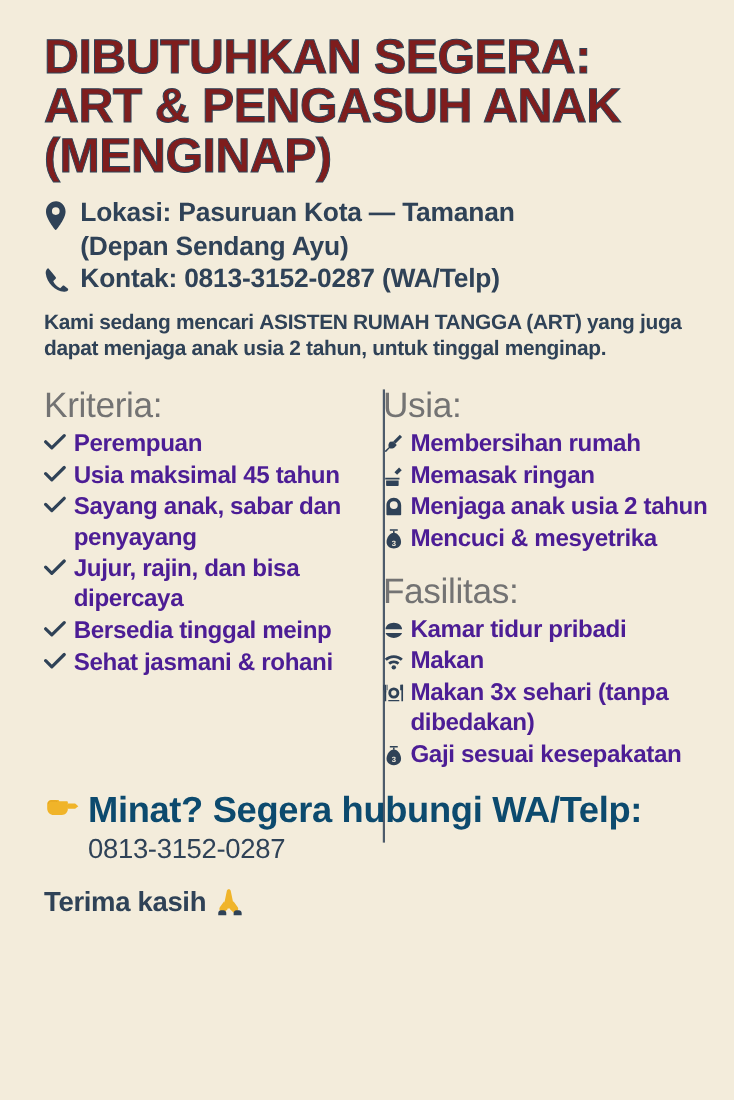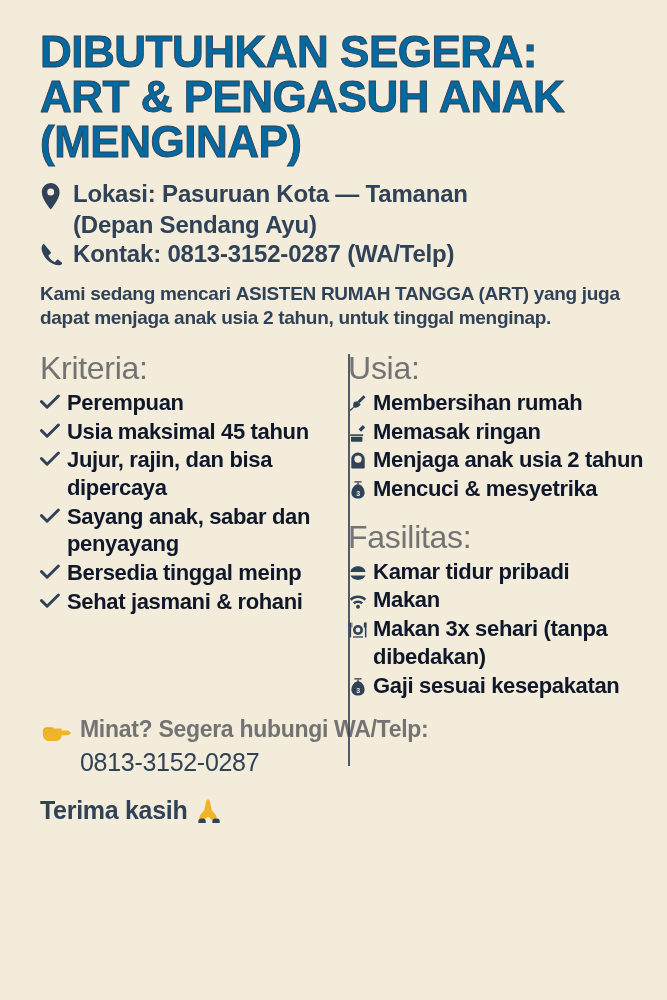--- a/index.html
+++ b/index.html
@@ -22,21 +22,21 @@
     box-sizing: border-box;
     padding: 30px 22px 10px 40px;
   }
 
   
   .title {
     font-size: 44px;
     font-weight: 700;
     line-height: 1.02;
     letter-spacing: -0.5px;
-    color: #0369a1;
+    color: #7f1d1d;
     margin: 0 0 6px 0;
     text-transform: uppercase;
     -webkit-text-stroke: 0.9px #2f4257;
   }
   .title .tline { display: block; white-space: nowrap; }
 
   
   .contact {
     margin-top: 14px;
     margin-bottom: 4px;
@@ -106,43 +106,43 @@
   .sec-head.second { margin-top: 16px; }
 
   ul.lst { list-style: none; margin: 0; padding: 0; }
   ul.lst li {
     display: flex;
     align-items: flex-start;
     font-size: 22px;
     font-weight: 600;
     line-height: 1.26;
     letter-spacing: -0.35px;
-    color: #0f172a;
+    color: #4c1d95;
     margin-bottom: 1px;
   }
   ul.lst li .bico {
     flex: 0 0 27px;
     display: flex;
     align-items: center;
     justify-content: flex-start;
     padding-top: 5px;
   }
   ul.lst li .btxt { flex: 1 1 auto; }
   ul.lst.tight li .bico { flex: 0 0 25px; }
 
   
   .footer { margin-top: 16px; }
   .foot-main {
     display: flex;
     align-items: flex-start;
-    font-size: 23px;
+    font-size: 33px;
     font-weight: 800;
     letter-spacing: -0.3px;
     line-height: 1.2;
-    color: #737373;
+    color: #0c4a6e;
   }
   .foot-main .fico {
     flex: 0 0 40px;
     padding-top: 4px;
   }
   .foot-phone {
     padding-left: 40px;
     font-size: 25px;
     font-weight: 400;
     letter-spacing: -0.3px;
@@ -219,29 +219,29 @@
               </svg>
           </span>
           <span class="btxt">Usia maksimal 45 tahun</span>
         </li>
         <li>
           <span class="bico">
             <svg width="20" height="16" viewBox="0 0 20 16">
                 <path d="M1.5 7.6l5.6 5.6L18.4 2" stroke="#2f4257" stroke-width="2.9" fill="none" stroke-linecap="round" stroke-linejoin="round"></path>
               </svg>
           </span>
+          <span class="btxt">Sayang anak, sabar dan penyayang</span>
+        </li>
+        <li>
+          <span class="bico">
+            <svg width="20" height="16" viewBox="0 0 20 16">
+                <path d="M1.5 7.6l5.6 5.6L18.4 2" stroke="#2f4257" stroke-width="2.9" fill="none" stroke-linecap="round" stroke-linejoin="round"></path>
+              </svg>
+          </span>
           <span class="btxt">Jujur, rajin, dan bisa dipercaya</span>
-        </li>
-        <li>
-          <span class="bico">
-            <svg width="20" height="16" viewBox="0 0 20 16">
-                <path d="M1.5 7.6l5.6 5.6L18.4 2" stroke="#2f4257" stroke-width="2.9" fill="none" stroke-linecap="round" stroke-linejoin="round"></path>
-              </svg>
-          </span>
-          <span class="btxt">Sayang anak, sabar dan penyayang</span>
         </li>
         <li>
           <span class="bico">
             <svg width="20" height="16" viewBox="0 0 20 16">
                 <path d="M1.5 7.6l5.6 5.6L18.4 2" stroke="#2f4257" stroke-width="2.9" fill="none" stroke-linecap="round" stroke-linejoin="round"></path>
               </svg>
           </span>
           <span class="btxt">Bersedia tinggal meinp</span>
         </li>
         <li>

